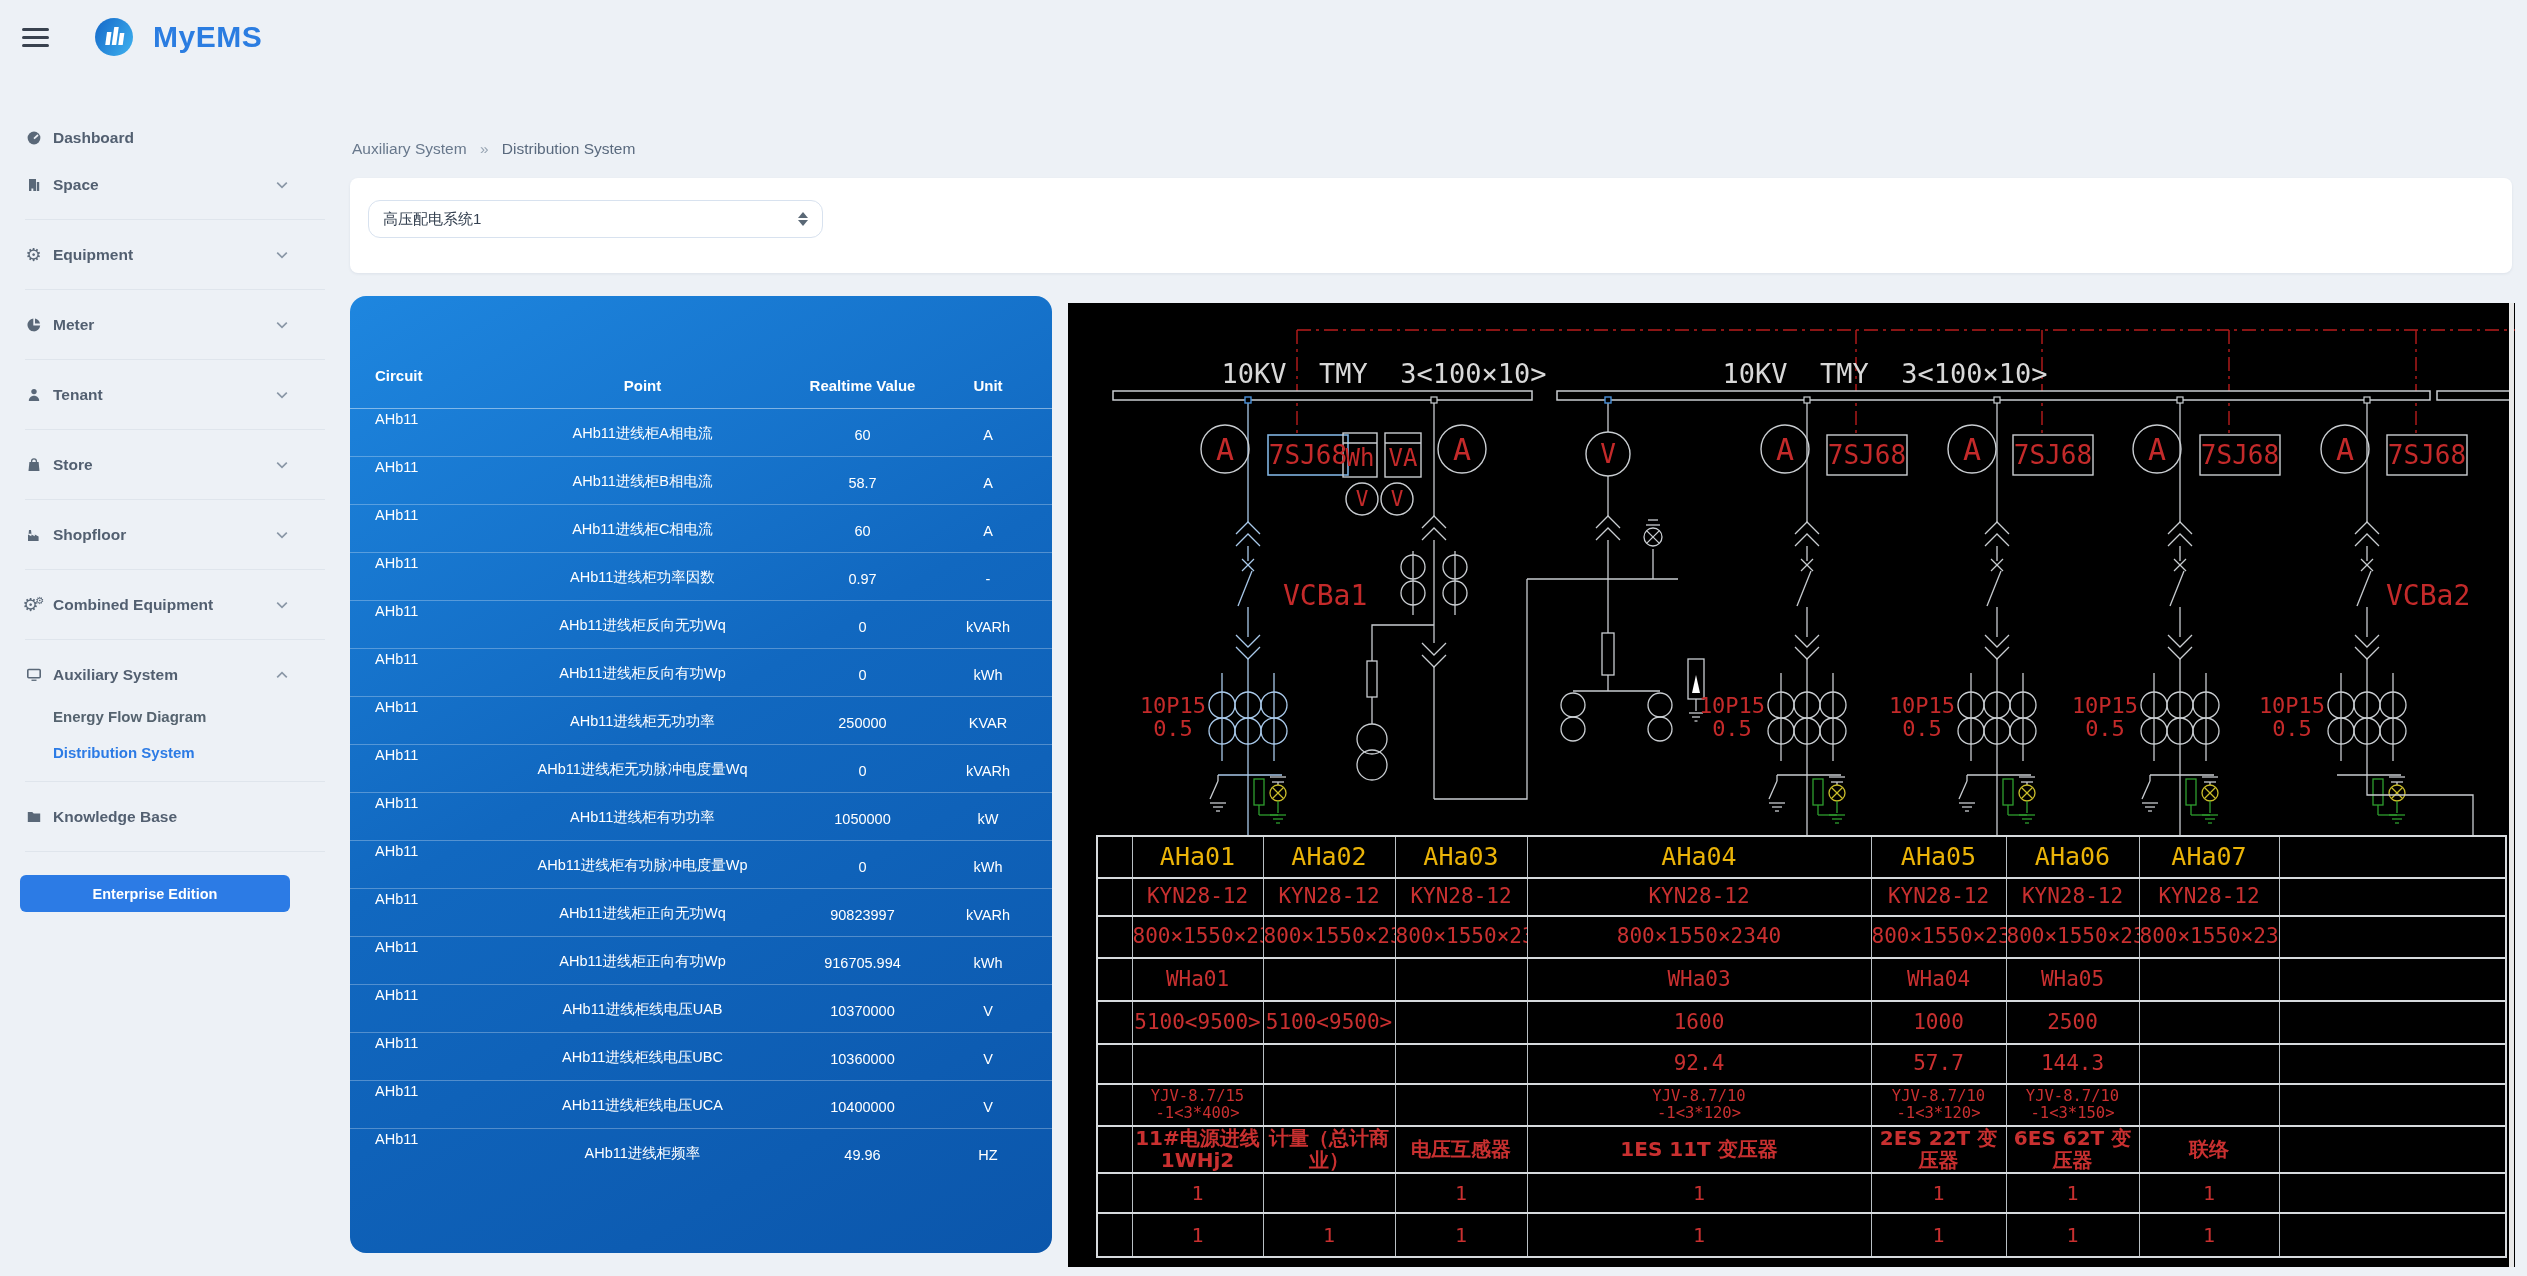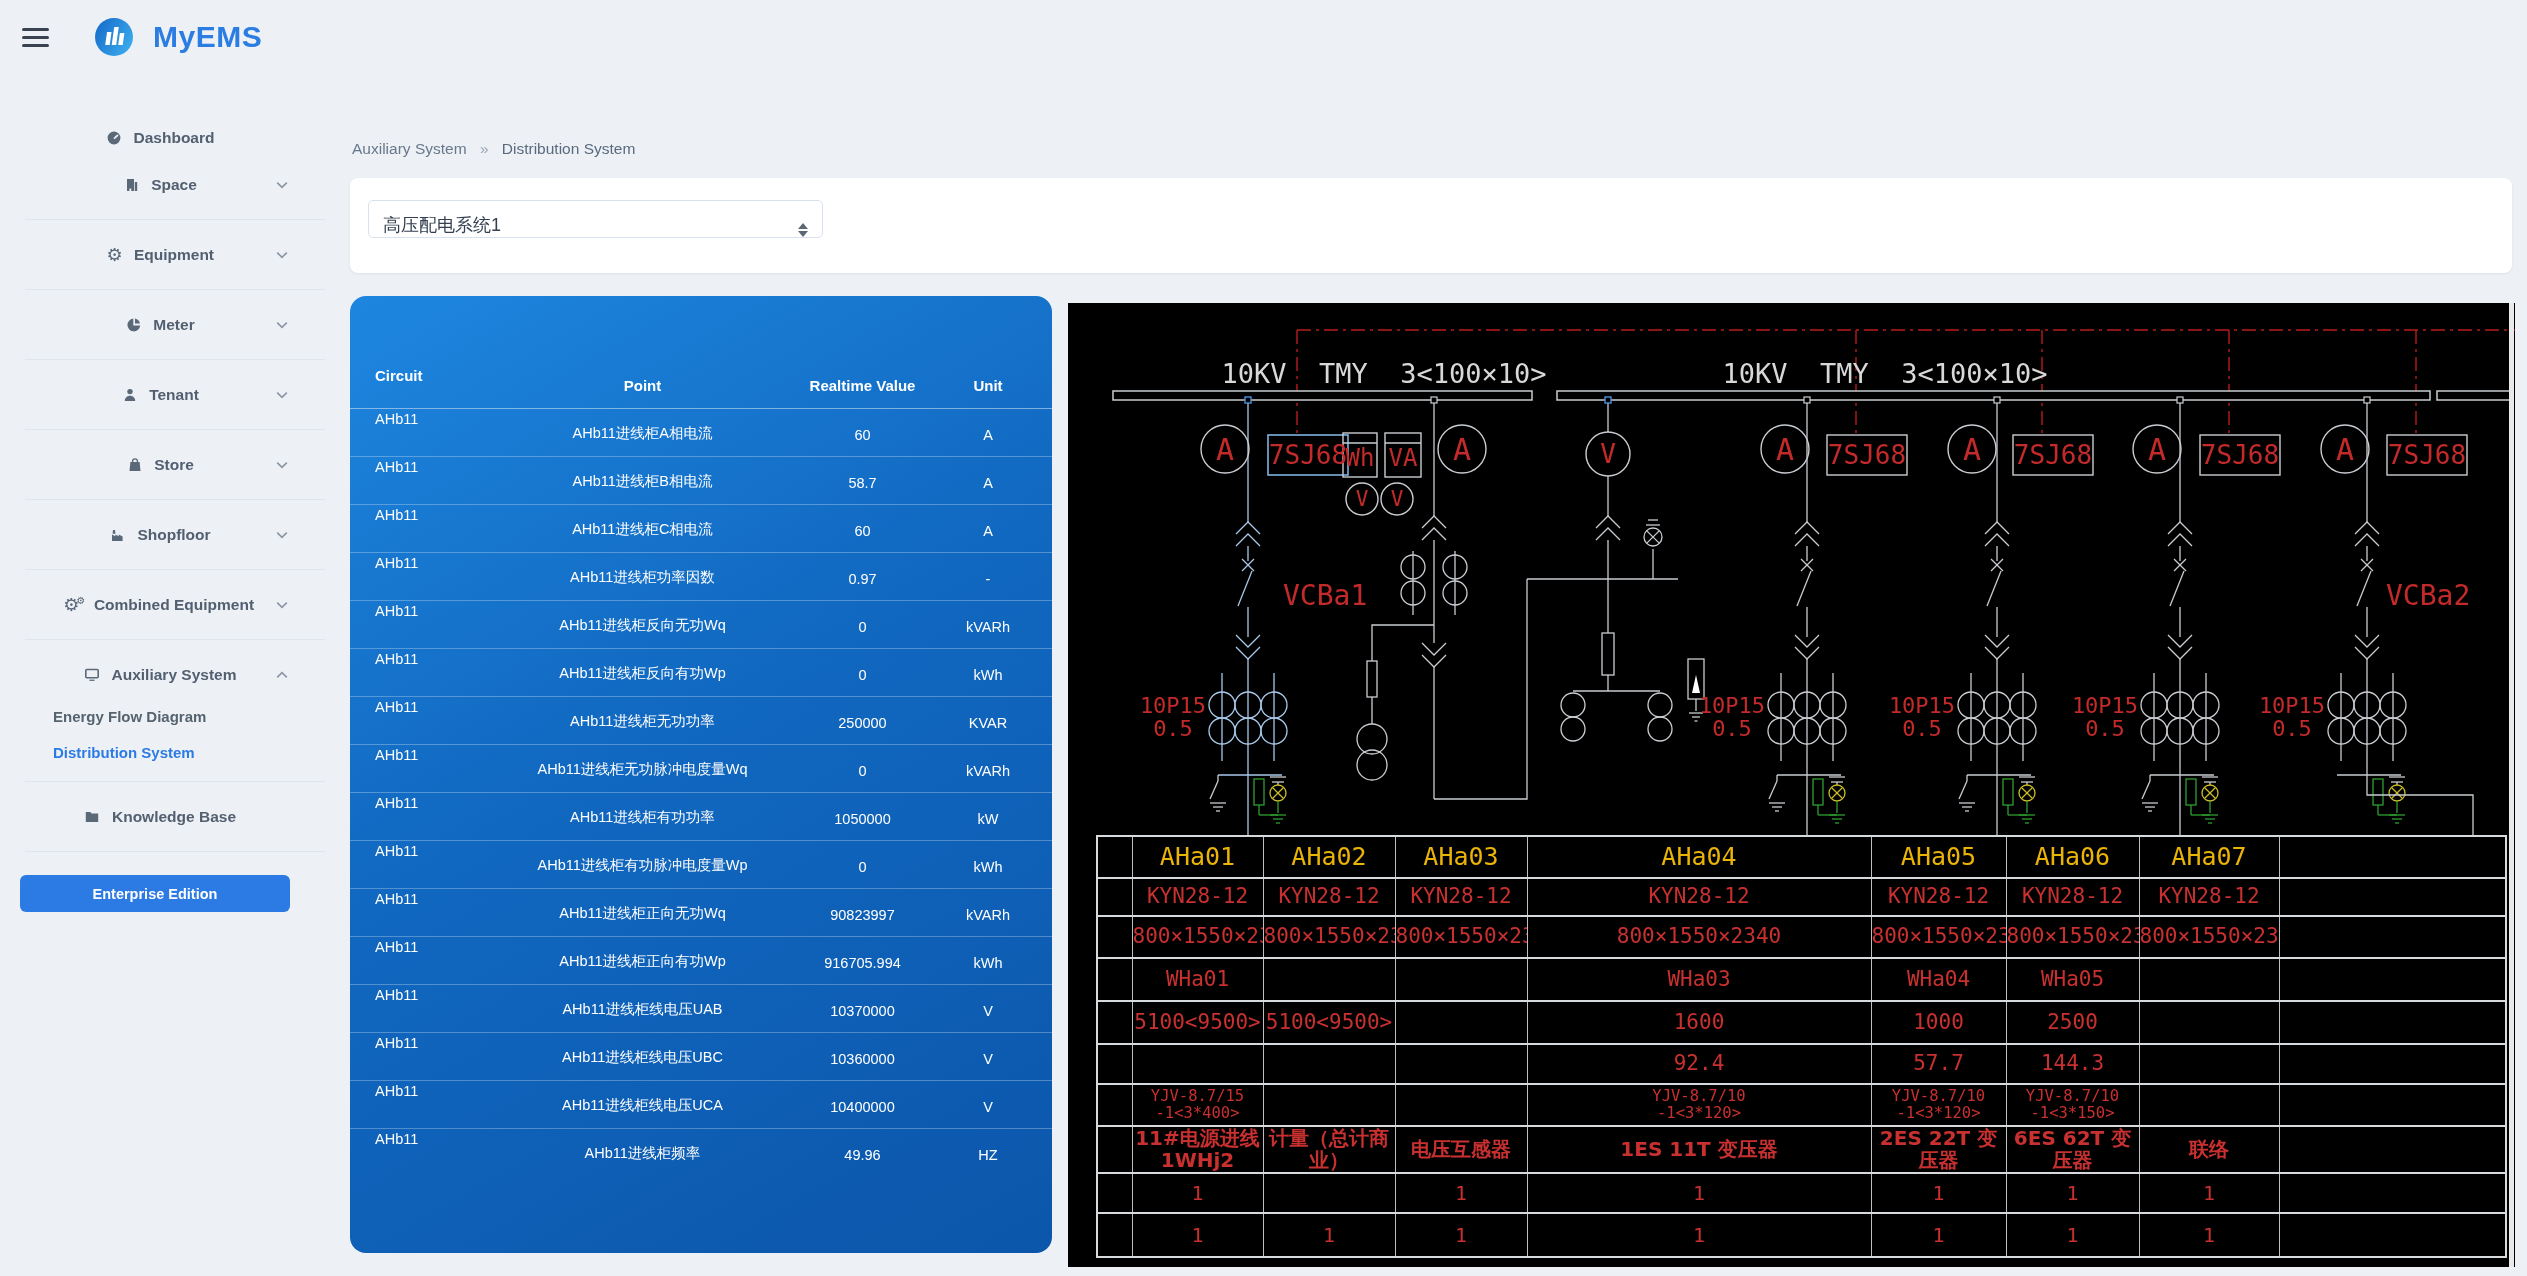--- a/index.html
+++ b/index.html
@@ -14,35 +14,35 @@
   
   .app-header{ position:absolute; top:0; left:0; width:2527px; height:76px; }
   .hamburger{ position:absolute; left:22px; top:28px; width:30px; height:22px; cursor:pointer; }
   .hamburger span{ display:block; height:3px; background:#39424f; border-radius:2px; margin-bottom:5px; width:27px; }
   .logo{ position:absolute; left:95px; top:18px; display:flex; align-items:center; gap:20px; }
   .logo-circle{ width:38px; height:38px; border-radius:50%; background:linear-gradient(120deg,#1467c8,#3fb3f0); position:relative; overflow:hidden; }
   .logo-text{ font-size:30px; font-weight:bold; color:#2b7de1; letter-spacing:.5px; }
   .hdr-actions{ position:absolute; right:0; top:0; height:76px; }
   
   .sidebar{ position:absolute; top:76px; left:0; width:350px; padding-top:38px; }
-  .side-item{ height:47px; display:flex; align-items:center; padding-left:25px; padding-right:55px; font-size:15.5px; font-weight:600; color:#525f70; cursor:pointer; position:relative;justify-content:center; }
+  .side-item{ height:47px; display:flex; align-items:center; padding-left:25px; padding-right:55px; font-size:15.5px; font-weight:600; color:#525f70; cursor:pointer; position:relative; }
   .side-item .icn{ width:17px; margin-right:11px; display:inline-flex; justify-content:center; color:#5a6878; flex:0 0 17px; }
   .side-item .icn.g{ font-size:18px; line-height:1; font-family:"DejaVu Sans", sans-serif; }
   .side-item .chev{ position:absolute; right:62px; width:12px; height:8px; }
   .divider{ height:1px; background:#dfe5ec; margin:11px 25px; }
   .sub-item{ height:36px; display:flex; align-items:center; padding-left:53px; font-size:15px; font-weight:600; color:#55636f; cursor:pointer; }
   .sub-item.active{ color:#2c7be5; }
   .ent-btn{ margin:12px 0 0 20px; width:270px; height:37px; background:#2c7be5; color:#fff; border:none; border-radius:6px; font-size:14.5px; font-weight:bold; font-family:"Liberation Sans",sans-serif; cursor:pointer; }
   
   .breadcrumb{ position:absolute; left:352px; top:140px; font-size:15.5px; }
   .breadcrumb .b1{ color:#68788c; cursor:pointer; }
   .breadcrumb .sep{ color:#98a5b3; margin:0 9px; }
   .breadcrumb .b2{ color:#5a6a7e; }
   .select-card{ position:absolute; left:350px; top:178px; width:2162px; height:95px; background:#fff; border-radius:8px; box-shadow:0 1px 3px rgba(30,50,90,.08); }
-  .dist-select{ position:absolute; left:18px; top:22px; width:455px; height:38px; border:1px solid #d8e2ef; border-radius:5px; background:#fff; display:flex; align-items:flex-end; padding:0 14px; font-size:18px; color:#344050; cursor:pointer; }
+  .dist-select{ position:absolute; left:18px; top:22px; width:455px; height:38px; border:1px solid #d8e2ef; border-radius:12px; background:#fff; display:flex; align-items:center; padding:0 14px; font-size:15px; color:#344050; cursor:pointer; }
   .updown{ margin-left:auto; display:flex; flex-direction:column; gap:2px; }
   .updown i{ width:0; height:0; border-left:5px solid transparent; border-right:5px solid transparent; display:block; }
   .updown .up{ border-bottom:6px solid #5a6876; }
   .updown .down{ border-top:6px solid #5a6876; }
   
   .rt-card{ position:absolute; left:350px; top:296px; width:702px; height:957px; border-radius:16px;
             background:linear-gradient(150deg,#1e86df 0%, #1168c0 45%, #0b56ab 100%); color:#fff; overflow:hidden; }
   .rt-table{ width:100%; border-collapse:collapse; table-layout:fixed; }
   .rt-table th{ font-size:15px; font-weight:bold; vertical-align:bottom; padding-bottom:14px; height:112px; }
   .rt-table th.c-circuit{ vertical-align:bottom; padding-bottom:24px; }

